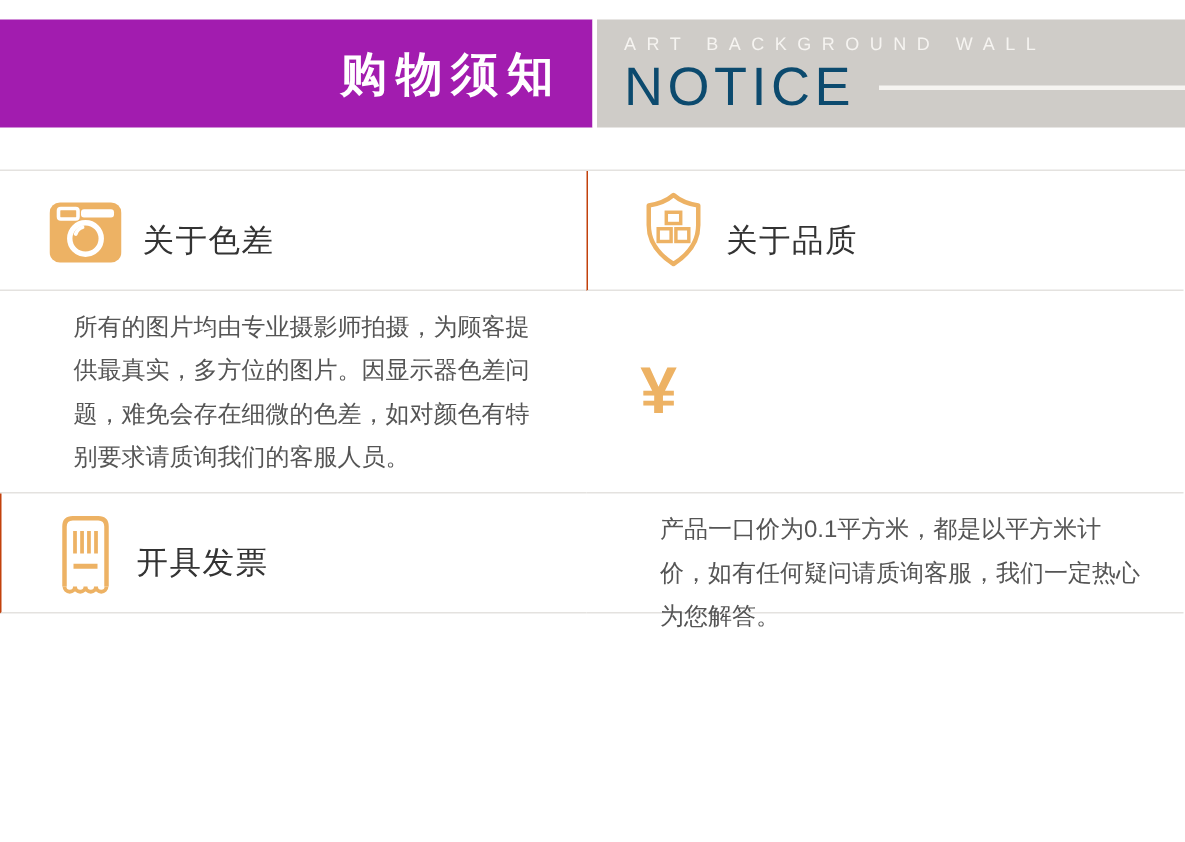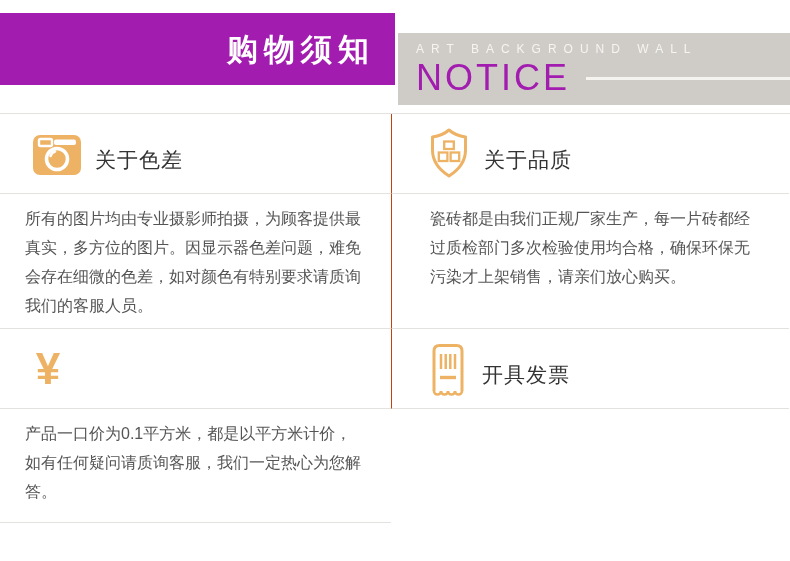--- a/index.html
+++ b/index.html
@@ -13,28 +13,28 @@
     width:395px;height:72px;background:#a21caf;
     display:flex;align-items:center;justify-content:flex-end;
     padding-right:20px;box-sizing:border-box;
   }
   .banner-title{
     color:#ffffff;font-size:31px;font-weight:bold;letter-spacing:6px;line-height:1;
   }
   .banner-gap{width:3px;background:#ffffff;}
   .banner-gray{
     flex:1;height:72px;background:#cfccc8;box-sizing:border-box;
-    padding:9px 0 0 18px;display:flex;flex-direction:column;margin-top:20px;
+    padding:9px 0 0 18px;display:flex;flex-direction:column;
   }
   .banner-sub{
     color:#f6f4f1;font-size:12px;letter-spacing:7px;line-height:15px;white-space:nowrap;
   }
   .banner-notice-row{display:flex;align-items:center;margin-top:1px;}
   .banner-notice{
-    color:#a21caf;font-size:36px;font-weight:300;letter-spacing:3px;line-height:40px;white-space:nowrap;
+    color:#0c4a6e;font-size:36px;font-weight:300;letter-spacing:3px;line-height:40px;white-space:nowrap;
   }
   .banner-rule{flex:1;height:3px;background:#f6f4f1;margin-left:16px;}
   
   .grid{
     margin-top:28px;display:grid;
     grid-template-columns:391px 398px;
     grid-template-rows:80px 135px 80px 114px;
     border-top:1px solid #e4e2df;
   }
   .cell{border-bottom:1px solid #e4e2df;box-sizing:border-box;}
@@ -42,21 +42,21 @@
   .title-cell{display:flex;align-items:center;padding-left:33px;}
   .col-right.title-cell{padding-left:36px;}
   .icon{display:inline-flex;align-items:center;justify-content:center;flex:0 0 auto;}
   .icon svg{display:block;}
   .yen-glyph{
     font-size:44px;font-weight:bold;color:#edb264;line-height:1;width:30px;text-align:center;
   }
   .section-title{
     margin:12px 0 0 14px;font-size:21px;font-weight:400;color:#333333;letter-spacing:1px;
   }
-  .body-cell{padding:10px 26px 0 25px;}
+  .body-cell{padding:10px 26px 0 49px;}
   .col-right.body-cell{padding-left:38px;padding-right:30px;}
   .body-cell p{
     margin:0;font-size:16px;line-height:29px;color:#555555;
     word-break:break-all;text-align:left;
   }
 </style>
 </head>
 <body>
 
 <div class="page">
@@ -98,23 +98,20 @@
           <rect x="10.8" y="25.5" width="8.6" height="8.5" fill="none" stroke="#edb264" stroke-width="2.3"></rect>
           <rect x="22.6" y="25.5" width="8.6" height="8.5" fill="none" stroke="#edb264" stroke-width="2.3"></rect>
         </svg>
       </span>
       <h2 class="section-title">关于品质</h2>
     </div>
 
     <div class="cell body-cell">
       <p>所有的图片均由专业摄影师拍摄，为顾客提供最真实，多方位的图片。因显示器色差问题，难免会存在细微的色差，如对颜色有特别要求请质询我们的客服人员。</p>
     </div>
-    <div class="cell body-cell col-right">
-      <p>瓷砖都是由我们正规厂家生产，每一片砖都经过质检部门多次检验使用均合格，确保环保无污染才上架销售，请亲们放心购买。</p>
-    </div>
 
     <div class="cell title-cell">
       <span class="icon yen-glyph">¥</span>
     </div>
 
     <div class="cell title-cell col-right">
       <span class="icon">
         <svg width="40" height="56" viewBox="0 0 40 56">
           <path d="M6 50 V10 q0-5.5 5.5-5.5 h17 q5.5 0 5.5 5.5 V50" fill="none" stroke="#edb264" stroke-width="3"></path>
           <path d="M6 50 a3.5 3.5 0 0 0 7 0 a3.5 3.5 0 0 0 7 0 a3.5 3.5 0 0 0 7 0 a3.5 3.5 0 0 0 7 0" fill="none" stroke="#edb264" stroke-width="2.6"></path>

